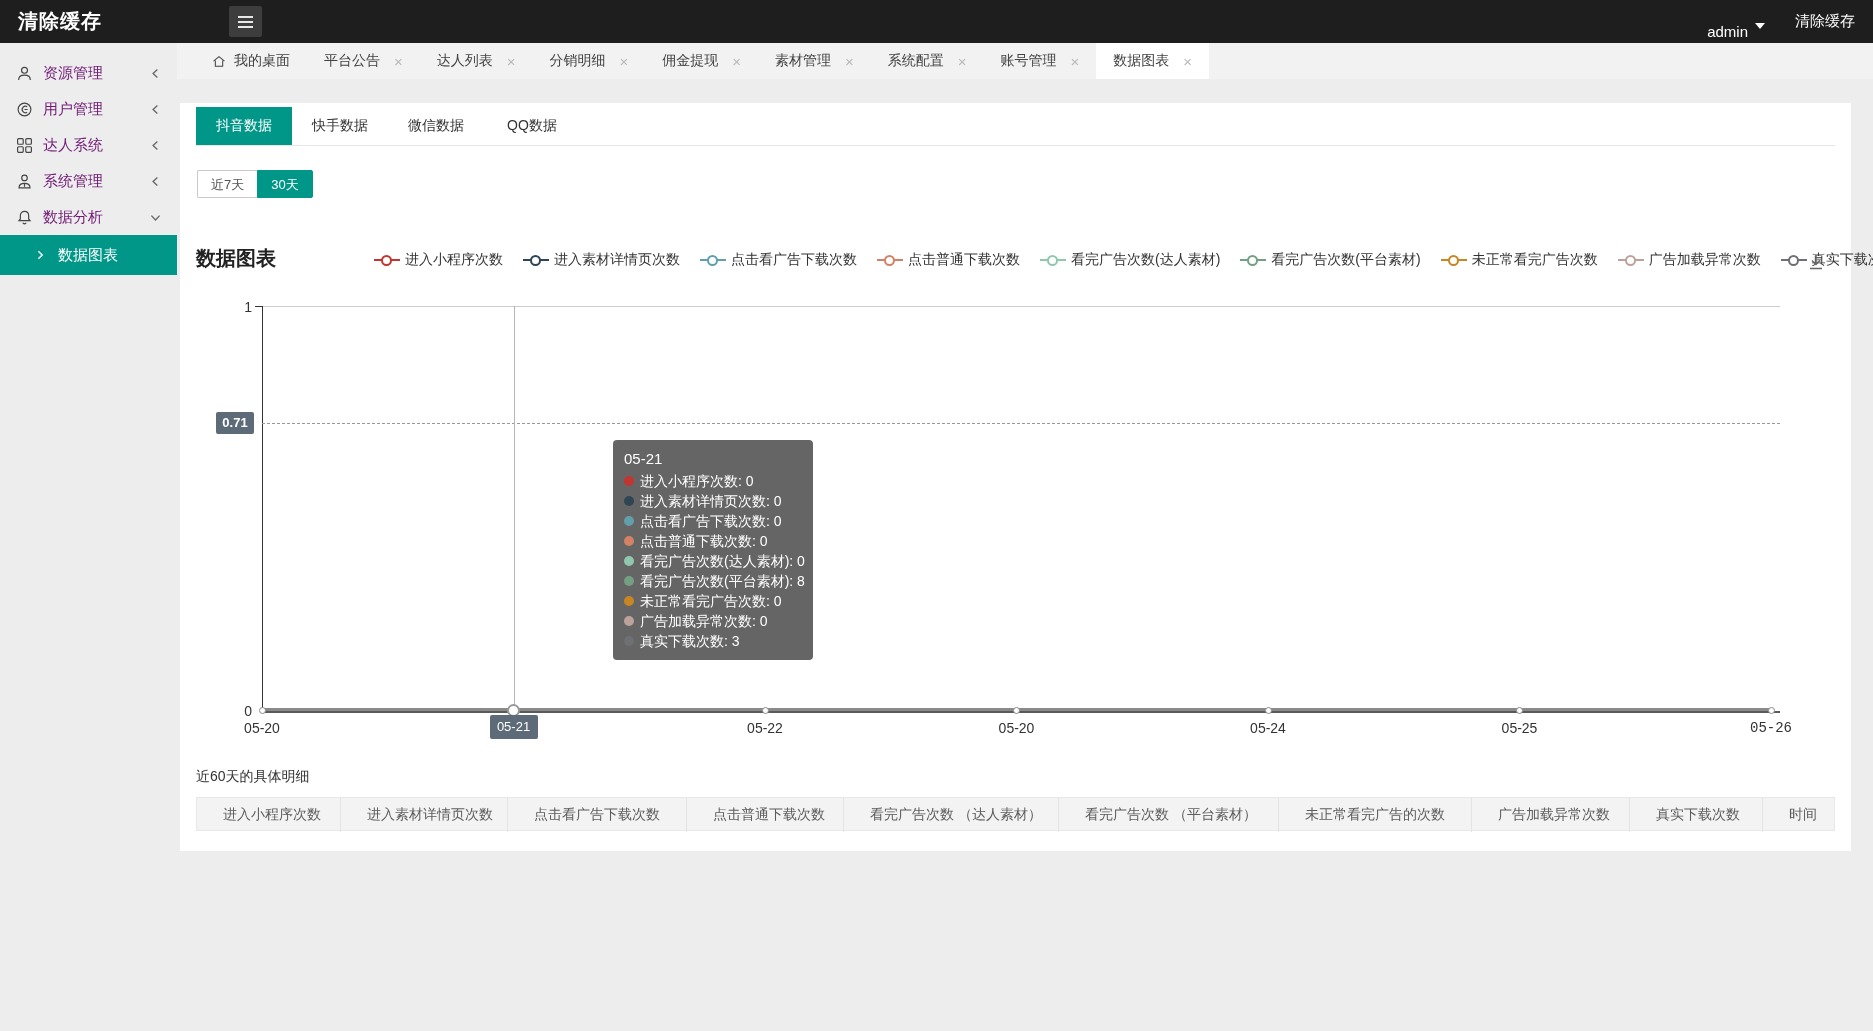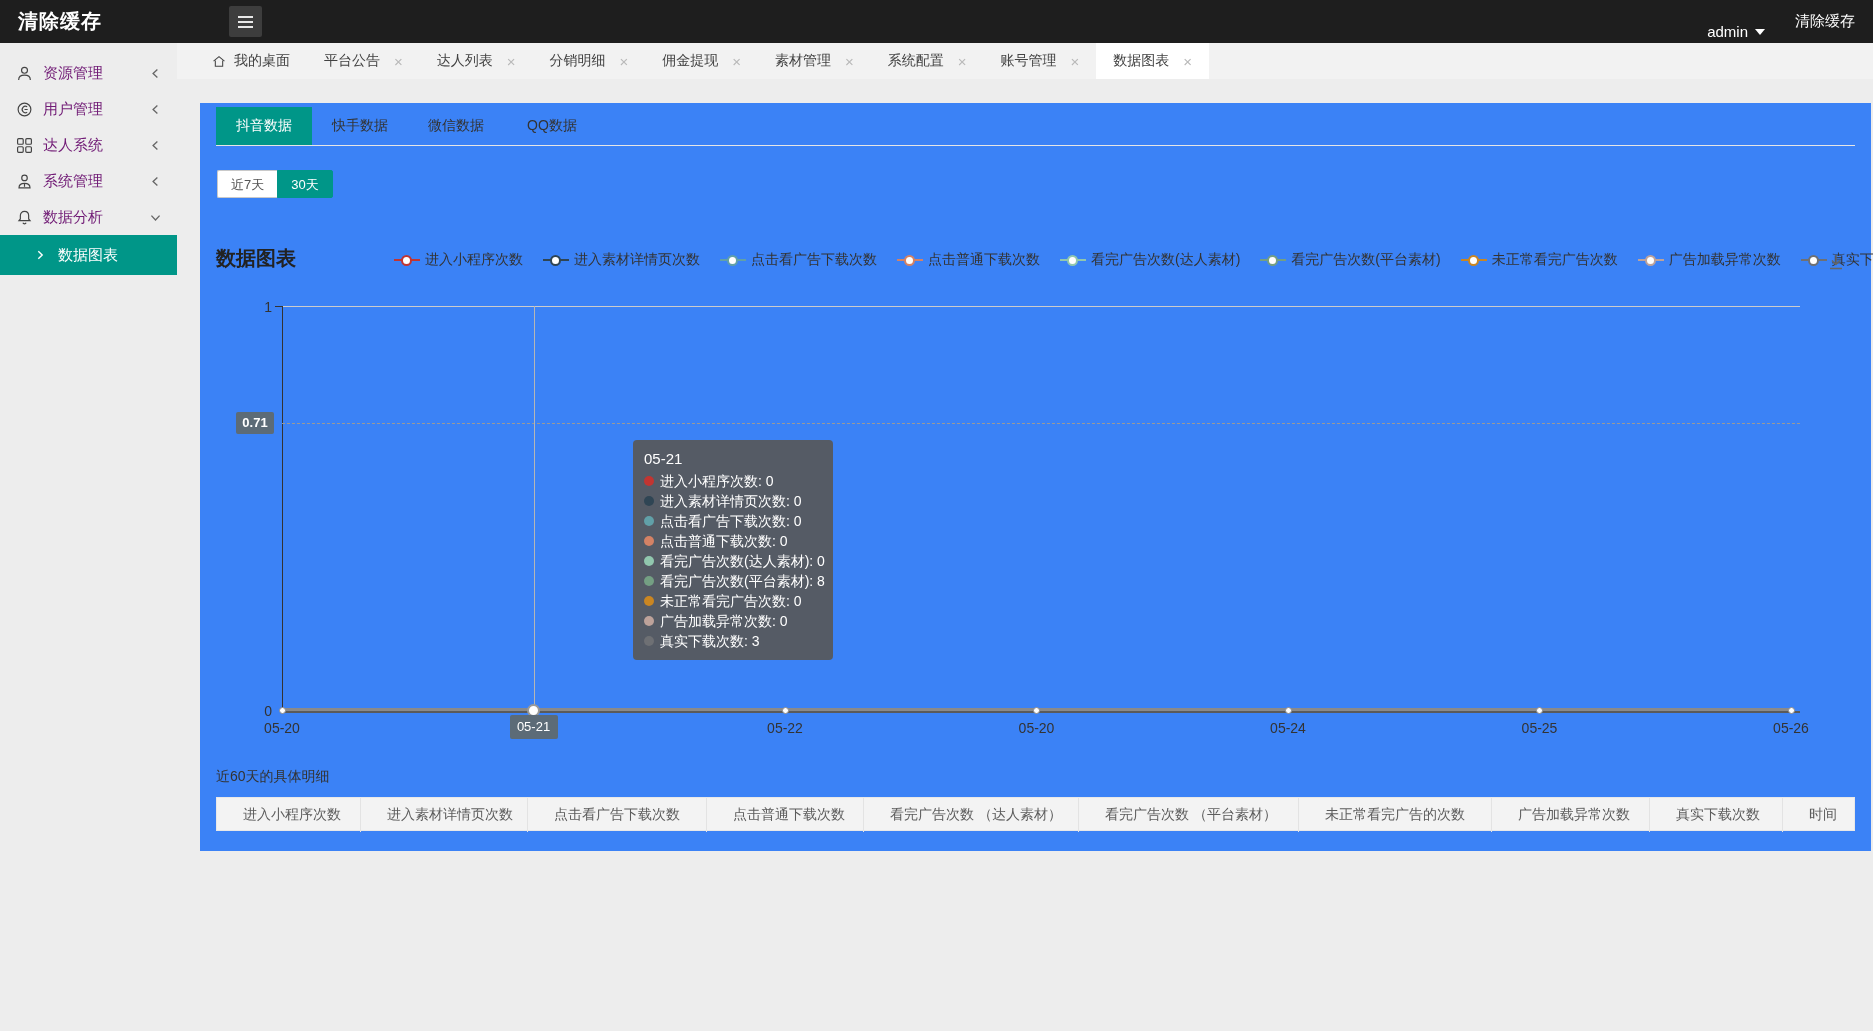--- a/index.html
+++ b/index.html
@@ -5,21 +5,21 @@
   html,body{margin:0;padding:0;}
   body{font-family:"Liberation Sans","DejaVu Sans",sans-serif;background:#ededed;}
   .stage{position:relative;width:1873px;height:1031px;overflow:hidden;background:#ededed;}
 
   
   .topbar{position:absolute;left:0;top:0;width:100%;height:43px;background:#1e1e1e;z-index:30;}
   .logo{position:absolute;left:18px;top:0;line-height:43px;color:#fff;font-size:20px;font-weight:bold;letter-spacing:1px;}
   .burger{position:absolute;left:229px;top:6px;width:33px;height:31px;background:#3d3d3d;border-radius:2px;cursor:pointer;display:flex;flex-direction:column;justify-content:center;align-items:center;gap:3px;}
   .burger i{display:block;width:15px;height:2px;background:#e8e8e8;}
   .topbar-right{position:absolute;right:18px;top:0;height:43px;display:flex;align-items:center;gap:30px;}
-  .tb-user{color:#fff;font-size:15px;display:flex;align-items:center;gap:7px;cursor:pointer;margin-top:20px;}
+  .tb-user{color:#fff;font-size:15px;display:flex;gap:7px;cursor:pointer;margin-top:20px;}
   .caret-down{width:0;height:0;border-left:5px solid transparent;border-right:5px solid transparent;border-top:6px solid #fff;}
   .tb-clear{color:#fff;font-size:15px;cursor:pointer;}
 
   
   .sidebar{position:absolute;left:0;top:43px;width:177px;bottom:0;background:#ededed;padding-top:12px;box-sizing:border-box;z-index:20;}
   .side-item{height:36px;display:flex;align-items:center;padding:0 16px 0 16px;color:#701a75;font-size:15px;cursor:pointer;}
   .side-item .s-icon{width:17px;height:17px;flex:0 0 17px;display:flex;}
   .side-item .s-label{margin-left:10px;flex:1;}
   .side-item .s-chev{width:11px;height:11px;display:flex;}
   .side-sub{height:40px;display:flex;align-items:center;cursor:pointer;font-size:15px;}
@@ -28,21 +28,21 @@
   .side-sub .s-label{margin-left:13px;}
 
   
   .tabbar{position:absolute;left:177px;top:43px;right:0;height:36px;background:#f2f2f2;display:flex;align-items:stretch;padding-left:18px;z-index:10;}
   .wtab{display:flex;align-items:center;padding:0 17px;font-size:14px;color:#424242;cursor:pointer;gap:8px;white-space:nowrap;}
   .wtab.active{background:#ffffff;}
   .wtab .t-close{color:#b8b8b8;font-size:15px;margin-left:6px;cursor:pointer;}
   .wtab .t-home{width:14px;height:14px;display:flex;}
 
   
-  .card{position:absolute;left:200px;top:103px;width:1671px;height:748px;background:#3b82f6;}
+  .card{position:absolute;left:180px;top:103px;width:1671px;height:748px;background:#ffffff;}
 
   .ptabs-row{position:absolute;left:16px;right:16px;top:4px;height:38px;border-bottom:1px solid #e6e6e6;display:flex;}
   .ptab{width:96px;display:flex;align-items:center;justify-content:center;font-size:14px;color:#333;cursor:pointer;}
   .ptab.active{background:#009688;color:#fff;}
 
   .range{position:absolute;left:17px;top:67px;display:flex;}
   .range-btn{height:28px;line-height:28px;padding:0 13px;font-size:13px;background:#fff;border:1px solid #c9c9c9;color:#555;box-sizing:border-box;cursor:pointer;}
   .range-btn:first-child{border-radius:2px 0 0 2px;border-right:none;}
   .range-btn.active{background:#009688;border-color:#009688;color:#fff;border-radius:0 2px 2px 0;}
 
@@ -337,21 +337,21 @@
         <div class="pt" style="left: 1336px;"></div>
         <div class="pt" style="left: 1587.5px;"></div>
       </div>
     <div id="x-labels">
         <div class="x-label" style="left: 82px;">05-20</div>
         <div class="x-badge" style="left: 333.5px;">05-21</div>
         <div class="x-label" style="left: 585px;">05-22</div>
         <div class="x-label" style="left: 836.5px;">05-20</div>
         <div class="x-label" style="left: 1088px;">05-24</div>
         <div class="x-label" style="left: 1339.5px;">05-25</div>
-        <div class="x-label" style="left: 1591px;">05-26</div>
+        <div class="x-label" style="left: 1591px; font-family: Liberation Mono, monospace;">05-26</div>
       </div>
 
     <div class="tooltip">
       <div class="tt-title">05-21</div>
       <div id="tooltip-rows">
           <div class="tt-row">
             <span class="tt-dot" style="background: rgb(194, 53, 49);"></span>
             <span>进入小程序次数: 0</span>
           </div>
           <div class="tt-row">

